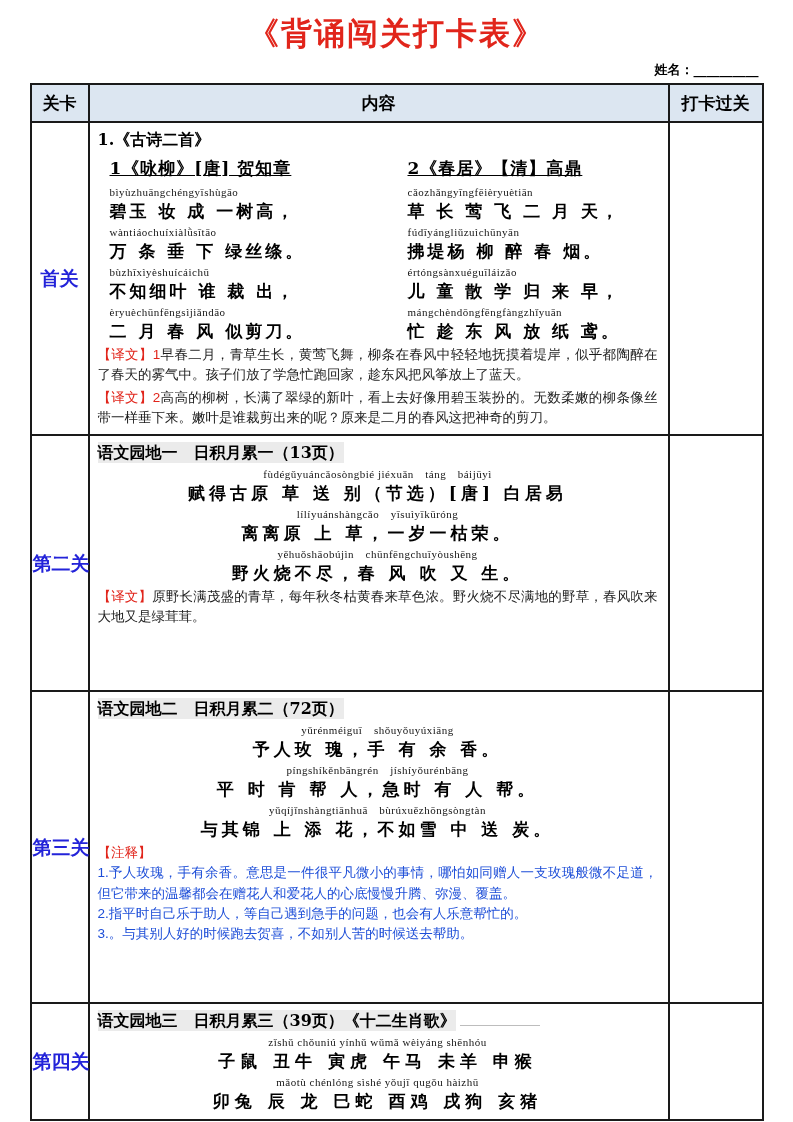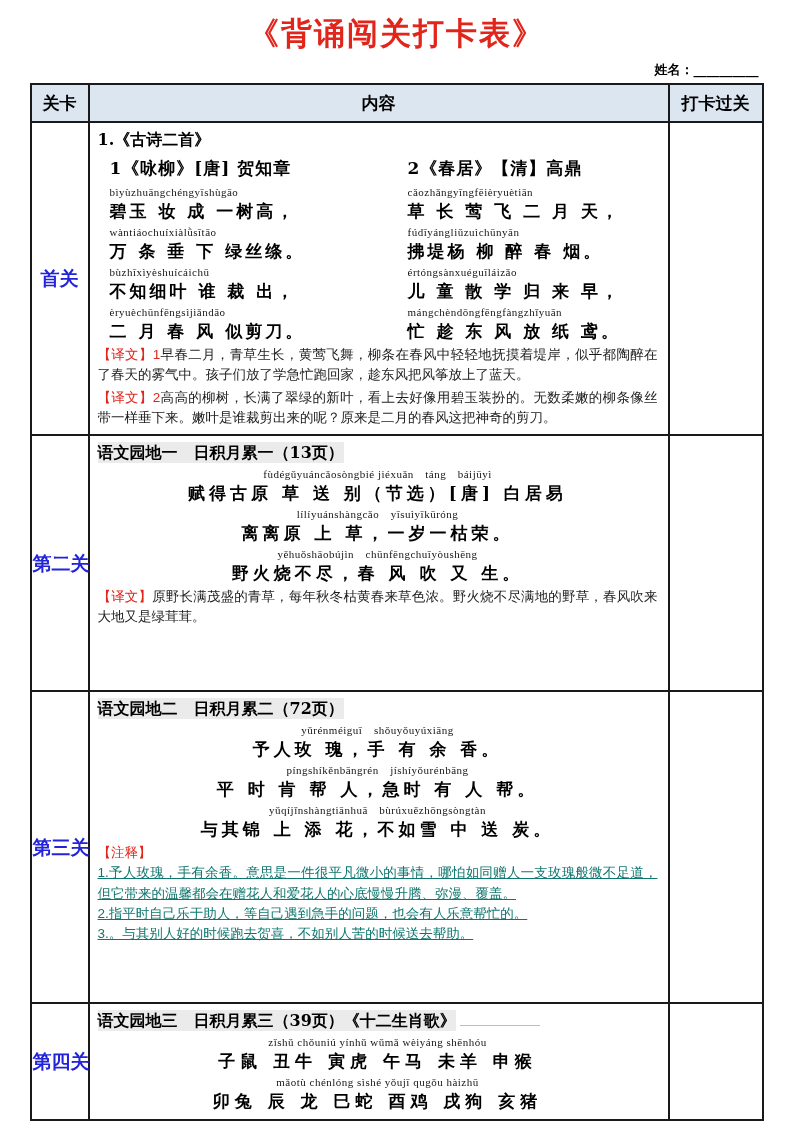--- a/index.html
+++ b/index.html
@@ -45,33 +45,33 @@
   .h-r1{height:306px;}
   .h-r2{height:256px;}
   .h-r3{height:312px;}
   .h-r4{height:106px;}
   .sec-title{font:bold 16px/1.5 "DejaVu Serif",serif;}
   .hl{background:var(--hl);display:inline;padding:1px 0;}
   .h-underline{display:inline-block;width:80px;border-bottom:1.5px solid #bdbdbd;height:12px;margin-left:4px;}
   .poems{display:flex;margin-top:2px;}
   .poem-1{width:55%;padding-left:12px;}
   .poem-2{width:45%;padding-left:2px;}
-  .poem-title{font:bold 17px/1.7 "DejaVu Serif",serif;letter-spacing:1px;}
+  .poem-title{font:bold 17px/1.7 "DejaVu Serif",serif;letter-spacing:1px;text-decoration:underline;}
   .py{
     font-family:Liberation Serif, serif;font-size:11px;line-height:13px;
     letter-spacing:0.5px;color:#141414;white-space:nowrap;margin-top:3px;
   }
   .hz{
     font:bold 17px/24px "DejaVu Serif",serif;letter-spacing:3px;white-space:nowrap;
   }
   .centered{text-align:center;}
   .centered .hz{letter-spacing:4px;}
   .note{font-size:13.5px;line-height:1.5;color:#1c1c1c;margin-top:2px;text-align:justify;}
   .note .tag{color:var(--red);font-weight:normal;}
-  .note-item{font-size:13.5px;line-height:1.5;color:#0f766e;text-align:justify;text-decoration:underline;}
+  .note-item{font-size:13.5px;line-height:1.5;color:#1d4ed8;text-align:justify;}
   .zodiac .hz{letter-spacing:5px;}
 </style>
 </head>
 <body>
 
 <div class="page">
 
   <h2 class="page-subtitle">《背诵闯关打卡表》</h2>
 
   <div class="name-row">

